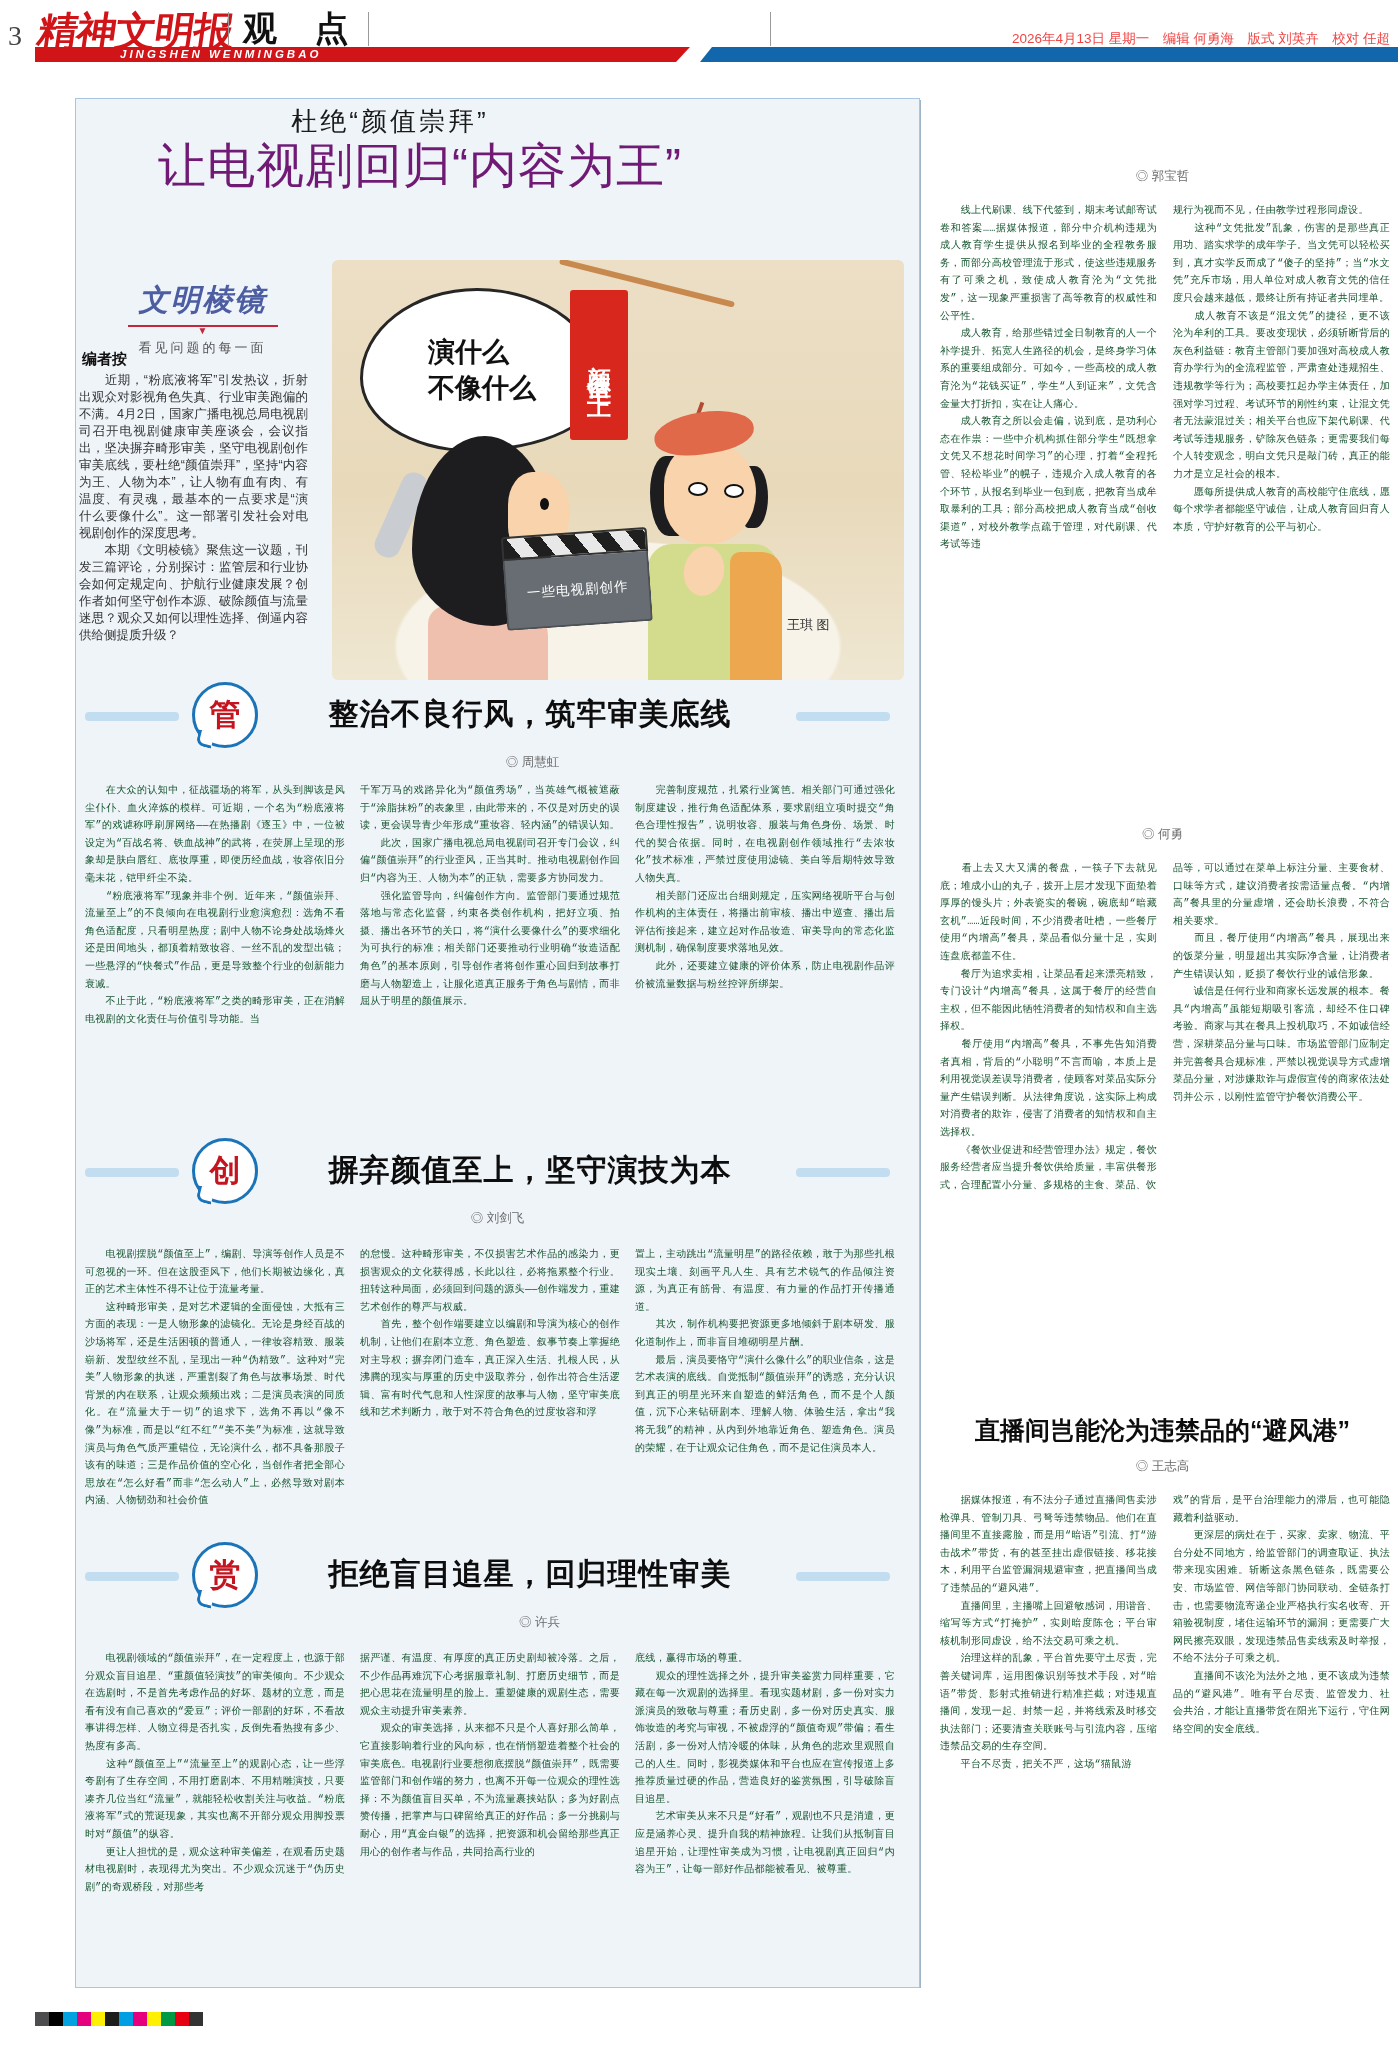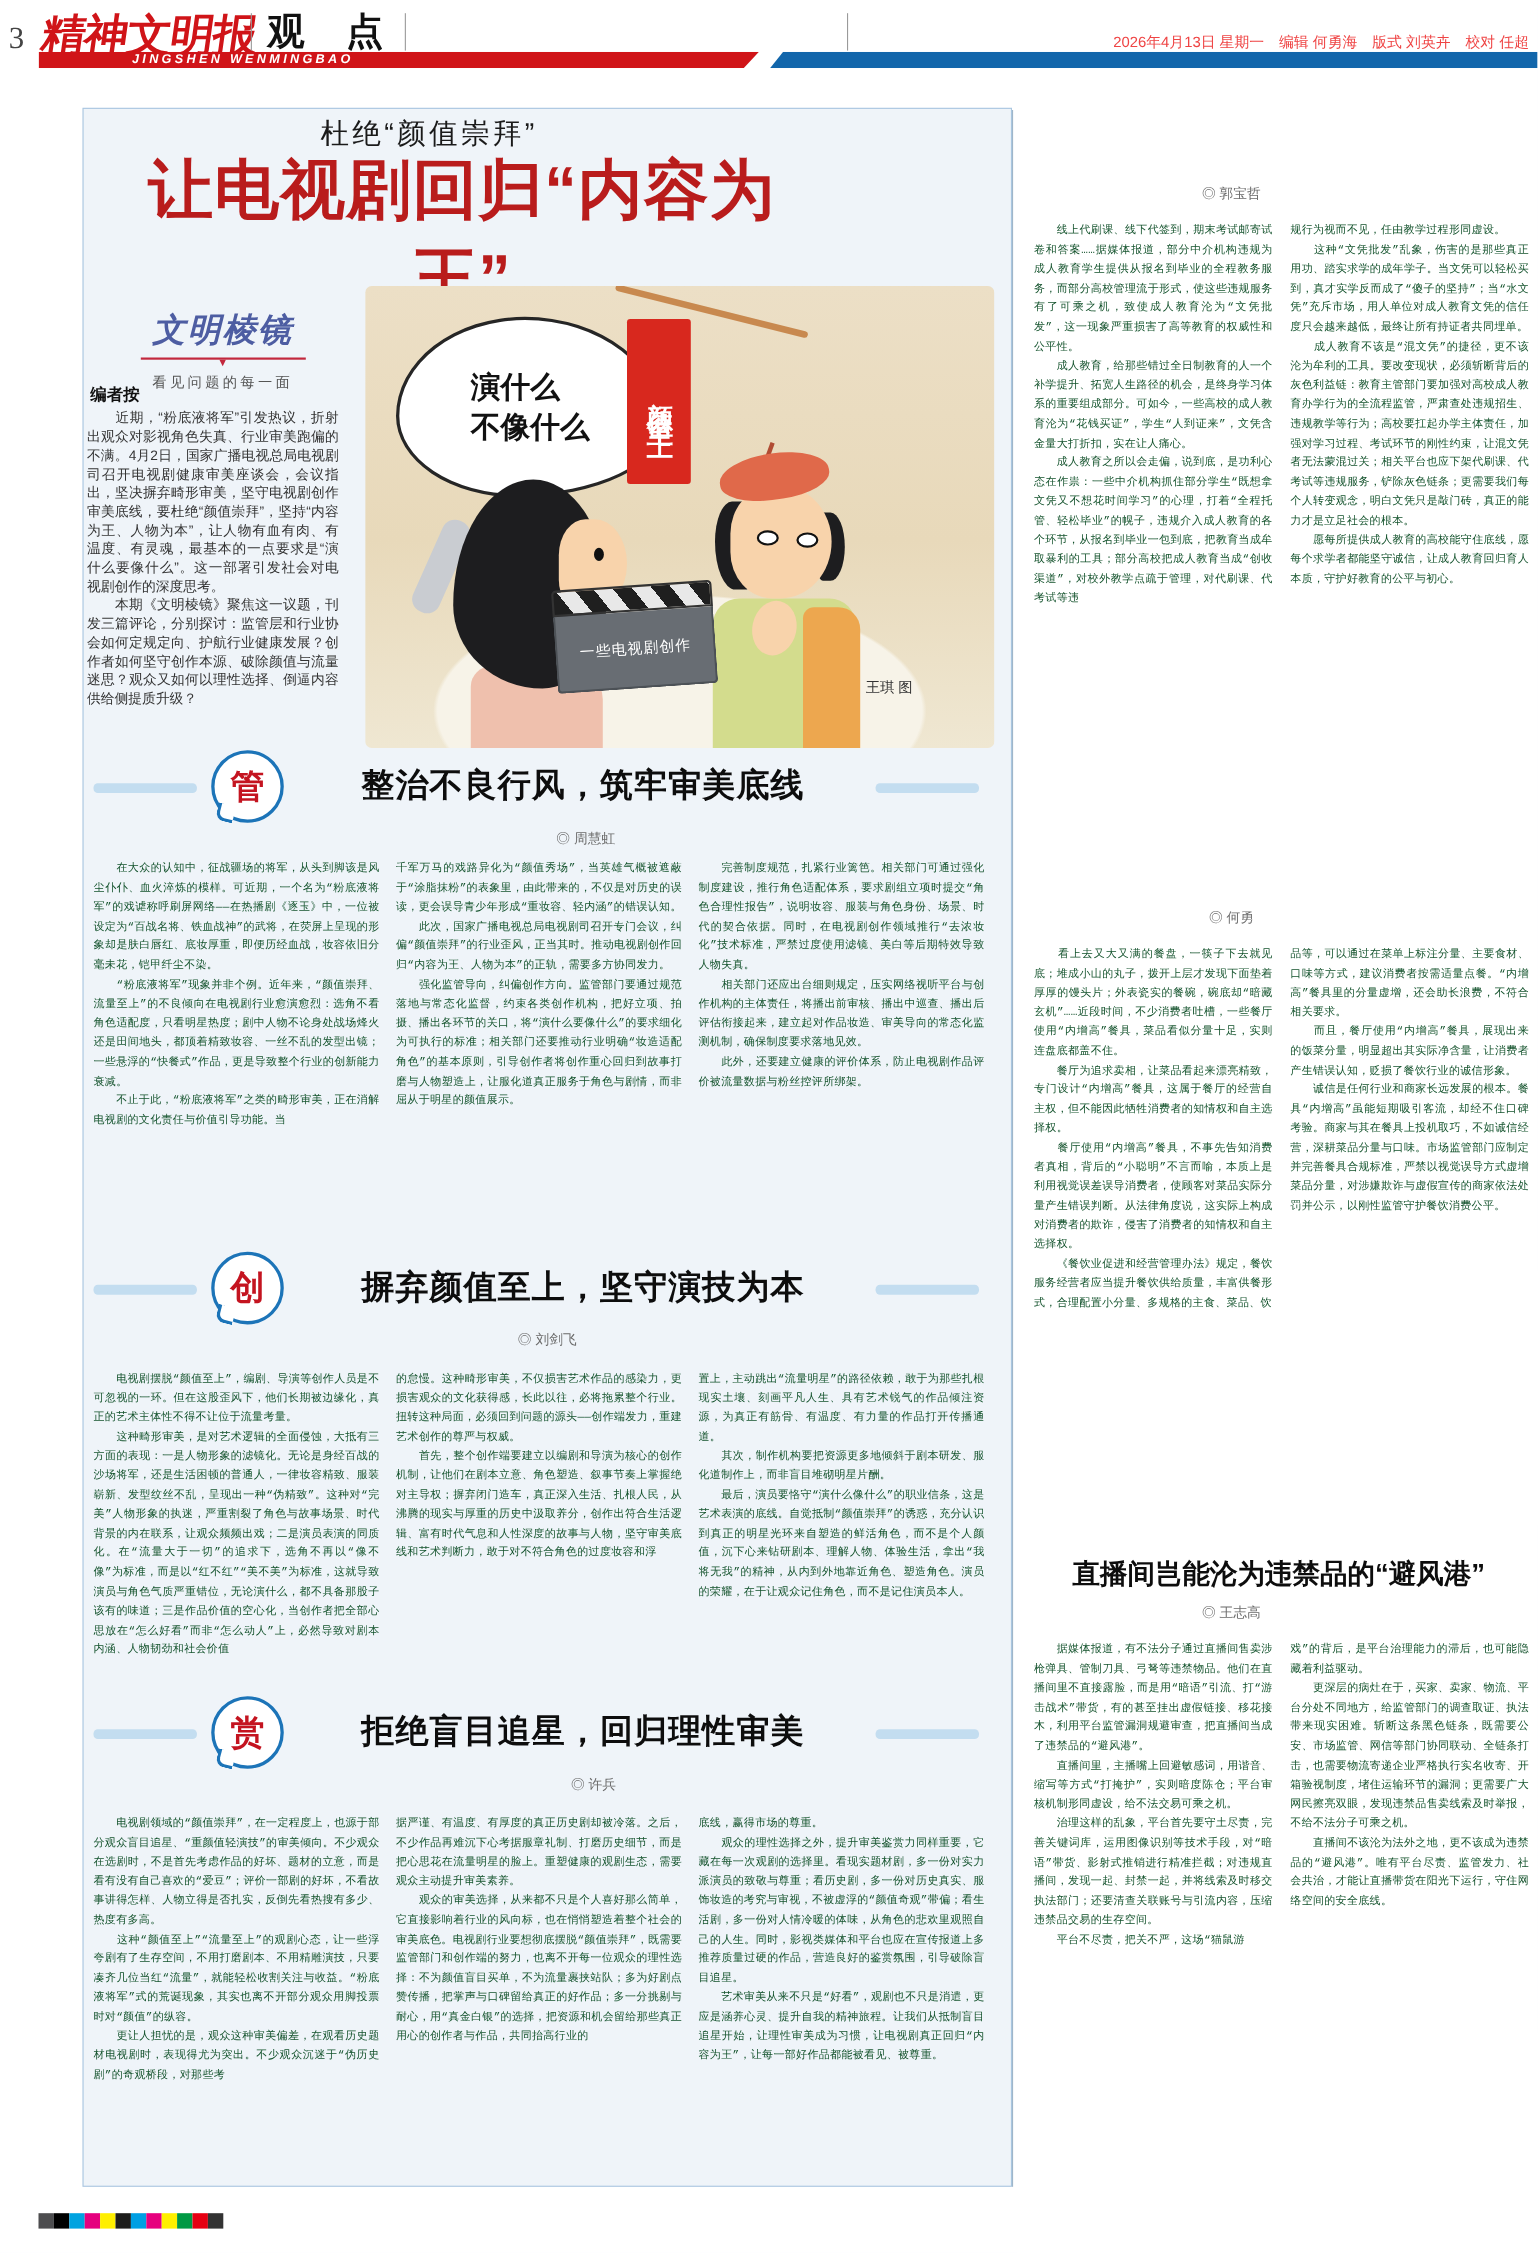--- a/index.html
+++ b/index.html
@@ -18,21 +18,21 @@
            clip-path:polygon(0 0,100% 0,calc(100% - 14px) 100%,0 100%);
            color:#fff;font-style:italic;font-weight:bold;font-size:11.5px;letter-spacing:3px;
            line-height:15px;padding-left:85px;box-sizing:border-box;}
   .blue-bar{left:700px;top:47px;width:698px;height:15px;background:#1266ab;
             clip-path:polygon(12px 0,100% 0,100% 100%,0 100%);}
 
   
   .panel{left:75px;top:98px;width:845px;height:1890px;background:#eff4f9;
          border:1px solid #a9c6e0;box-sizing:border-box;}
   .kicker{left:150px;top:104px;width:480px;text-align:center;font-size:26px;color:#1a1a1a;letter-spacing:3px;}
-  .headline{left:90px;top:134px;width:660px;text-align:center;font-size:59px;font-weight:700;color:#b91c1c;letter-spacing:1px;}
+  .headline{left:90px;top:134px;width:660px;text-align:center;font-size:48px;font-weight:400;color:#701a75;letter-spacing:1px;}
 
   .prism{left:95px;top:280px;width:215px;text-align:center;}
   .prism-logo{font-size:30px;font-weight:bold;font-style:italic;color:#4d5da2;letter-spacing:2px;
               font-family:"Liberation Sans",sans-serif;}
   .prism-line{width:150px;height:2px;background:#c2273d;margin:4px auto 0;}
   .prism-diamond{color:#c2273d;font-size:10px;line-height:8px;}
   .prism-tag{font-size:13px;color:#555;letter-spacing:3px;margin-top:4px;}
 
   .note-label{left:82px;top:350px;font-size:15px;font-weight:bold;color:#111;}
   .note{left:79px;top:372px;width:229px;height:318px;overflow:hidden;}
@@ -101,21 +101,21 @@
   .cols3{left:85px;width:810px;display:flex;gap:15px;}
   .cols2{left:940px;width:450px;display:flex;gap:16px;}
   .coltext{flex:1;overflow:hidden;font-family:Liberation Mono, monospace;font-size:10px;line-height:17.6px;
            color:#14532d;text-align:justify;letter-spacing:0.3px;white-space:pre-wrap;}
 
   .divider{left:920px;top:100px;width:1px;height:1888px;background:#9fb6c9;}
 
   
   .r-title{left:935px;width:455px;text-align:center;font-size:27px;font-weight:900;color:#0d0d0d;}
   .r-title.small{font-size:25px;}
-  .r-byline{left:892px;width:455px;text-align:center;font-size:12.5px;color:#6b6b6b;}
+  .r-byline{left:935px;width:455px;text-align:center;font-size:12.5px;color:#6b6b6b;}
 
   .colorbar{left:35px;top:2012px;display:flex;}
   .sw{width:14px;height:14px;display:inline-block;}
 </style>
 </head>
 <body>
 
 <div class="page">
 
   <div class="abs pagenum">3</div>

